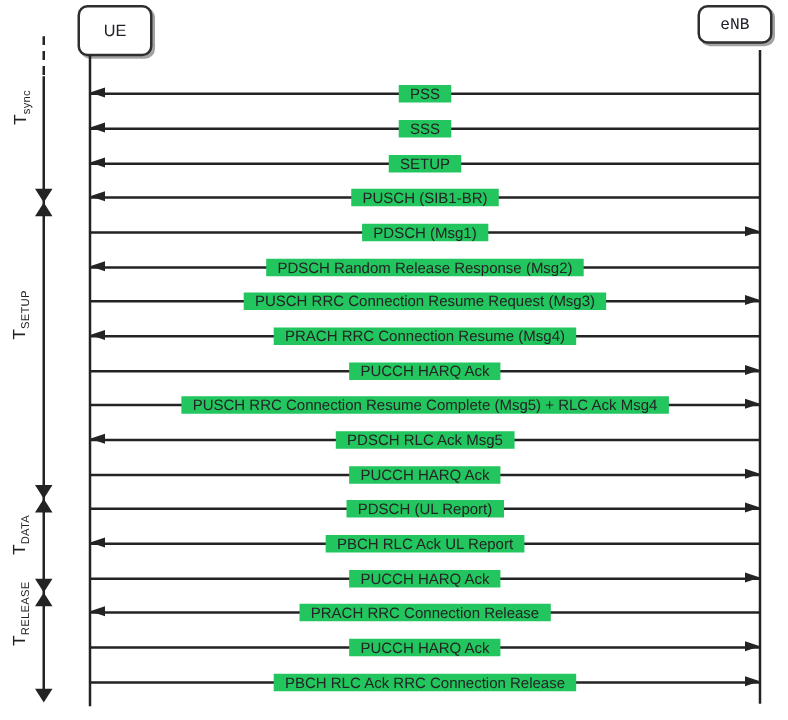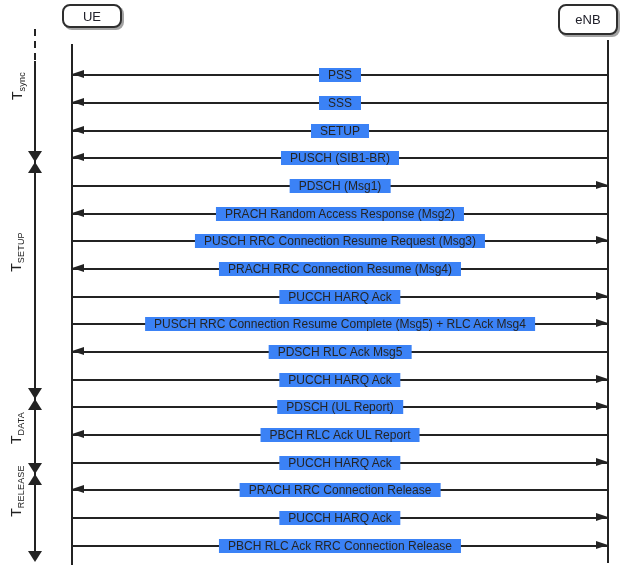--- a/index.html
+++ b/index.html
@@ -8,22 +8,22 @@
     font-family:"Liberation Sans", sans-serif; color:#222222; overflow:hidden;
   }
   
   .node-box {
     position:absolute; box-sizing:border-box;
     border:2px solid #2e2e2e; border-radius:8px; background:#ffffff;
     box-shadow:2px 2px 0 #a3a3a3;
     display:flex; align-items:center; justify-content:center;
     font-size:13px; color:#20202a;
   }
-  .node-box.ue  { left:62px;  top:4px; width:60px; height:24px; }
-  .node-box.enb { left:558px; top:4px; width:60px; height:31px; }
+  .node-box.ue  { left:62px;  top:4px; width:60px; height:41px; }
+  .node-box.enb { left:558px; top:4px; width:60px; height:31px;font-family:Liberation Mono, monospace; }
   
   .lifeline { position:absolute; width:2px; background:#232323; }
   .lifeline-ue  { left:71px;  top:44px; height:521px; }
   .lifeline-enb { left:607px; top:40px; height:523px; }
   
   .taxis-dashed {
     position:absolute; left:34px; top:29px; width:2px; height:32px;
     background:repeating-linear-gradient(to bottom,#232323 0px,#232323 7px,transparent 7px,transparent 12px);
   }
   .taxis-solid { position:absolute; left:34px; top:61px; width:2px; height:495px; background:#232323; }
@@ -36,21 +36,21 @@
     transform:translate(-50%,-50%) rotate(-90deg);
     color:#222222;
   }
   .period-label .t   { font-size:14px; }
   .period-label .sub { font-size:9px; position:relative; top:3px; letter-spacing:0.2px; }
   
   .msg-row  { position:absolute; left:72px; width:536px; height:0; }
   .msg-line { position:absolute; left:0; right:0; top:-1px; height:2px; background:#232323; }
   .msg-label {
     position:absolute; left:50%; top:0; transform:translate(-50%,-50%);
-    background:#3b82f6; padding:0 9px; font-size:12px; line-height:14px;
+    background:#22c55e; padding:0 9px; font-size:12px; line-height:14px;
     white-space:nowrap; color:#242424;
   }
   .arrow { position:absolute; width:0; height:0; top:-5px; }
   .arrow-left  { left:0;  border-top:4.5px solid transparent; border-bottom:4.5px solid transparent; border-right:12px solid #232323; }
   .arrow-right { right:0; border-top:4.5px solid transparent; border-bottom:4.5px solid transparent; border-left:12px solid #232323; }
 </style>
 </head>
 <body>
 
 <div class="canvas">
@@ -105,21 +105,21 @@
         <span class="msg-label">PUSCH (SIB1-BR)</span>
       </div>
       <div class="msg-row" style="top: 186px;">
         <div class="msg-line"></div>
         <div class="arrow arrow-right"></div>
         <span class="msg-label">PDSCH (Msg1)</span>
       </div>
       <div class="msg-row" style="top: 214px;">
         <div class="msg-line"></div>
         <div class="arrow arrow-left"></div>
-        <span class="msg-label">PRACH Random Access Response (Msg2)</span>
+        <span class="msg-label">PDSCH Random Release Response (Msg2)</span>
       </div>
       <div class="msg-row" style="top: 241px;">
         <div class="msg-line"></div>
         <div class="arrow arrow-right"></div>
         <span class="msg-label">PUSCH RRC Connection Resume Request (Msg3)</span>
       </div>
       <div class="msg-row" style="top: 269px;">
         <div class="msg-line"></div>
         <div class="arrow arrow-left"></div>
         <span class="msg-label">PRACH RRC Connection Resume (Msg4)</span>

